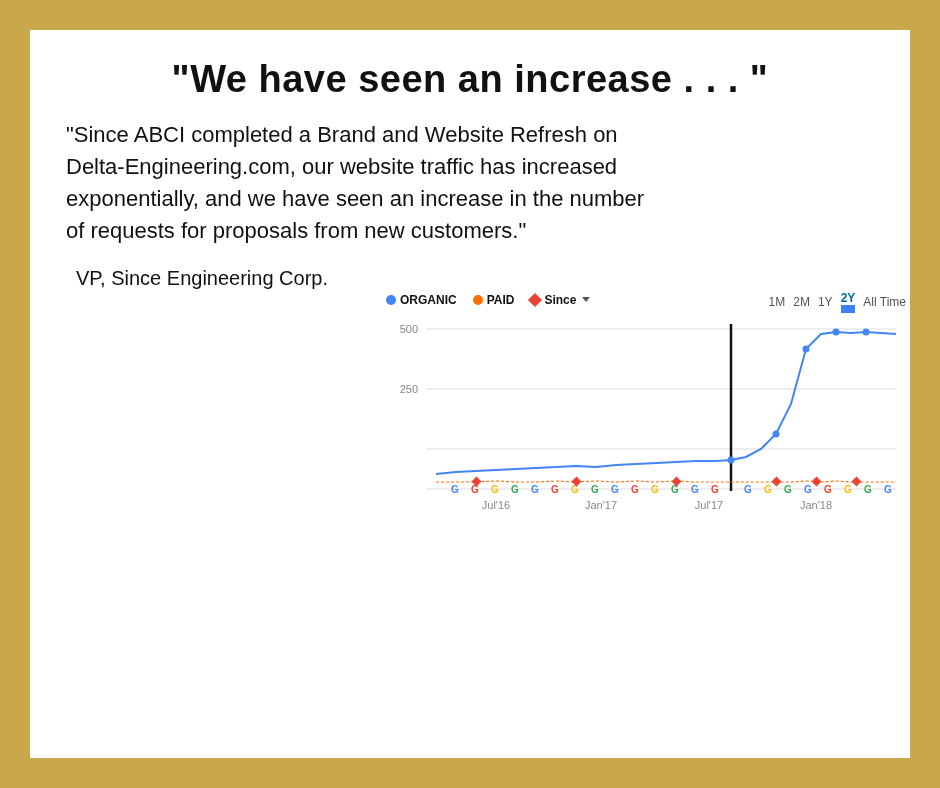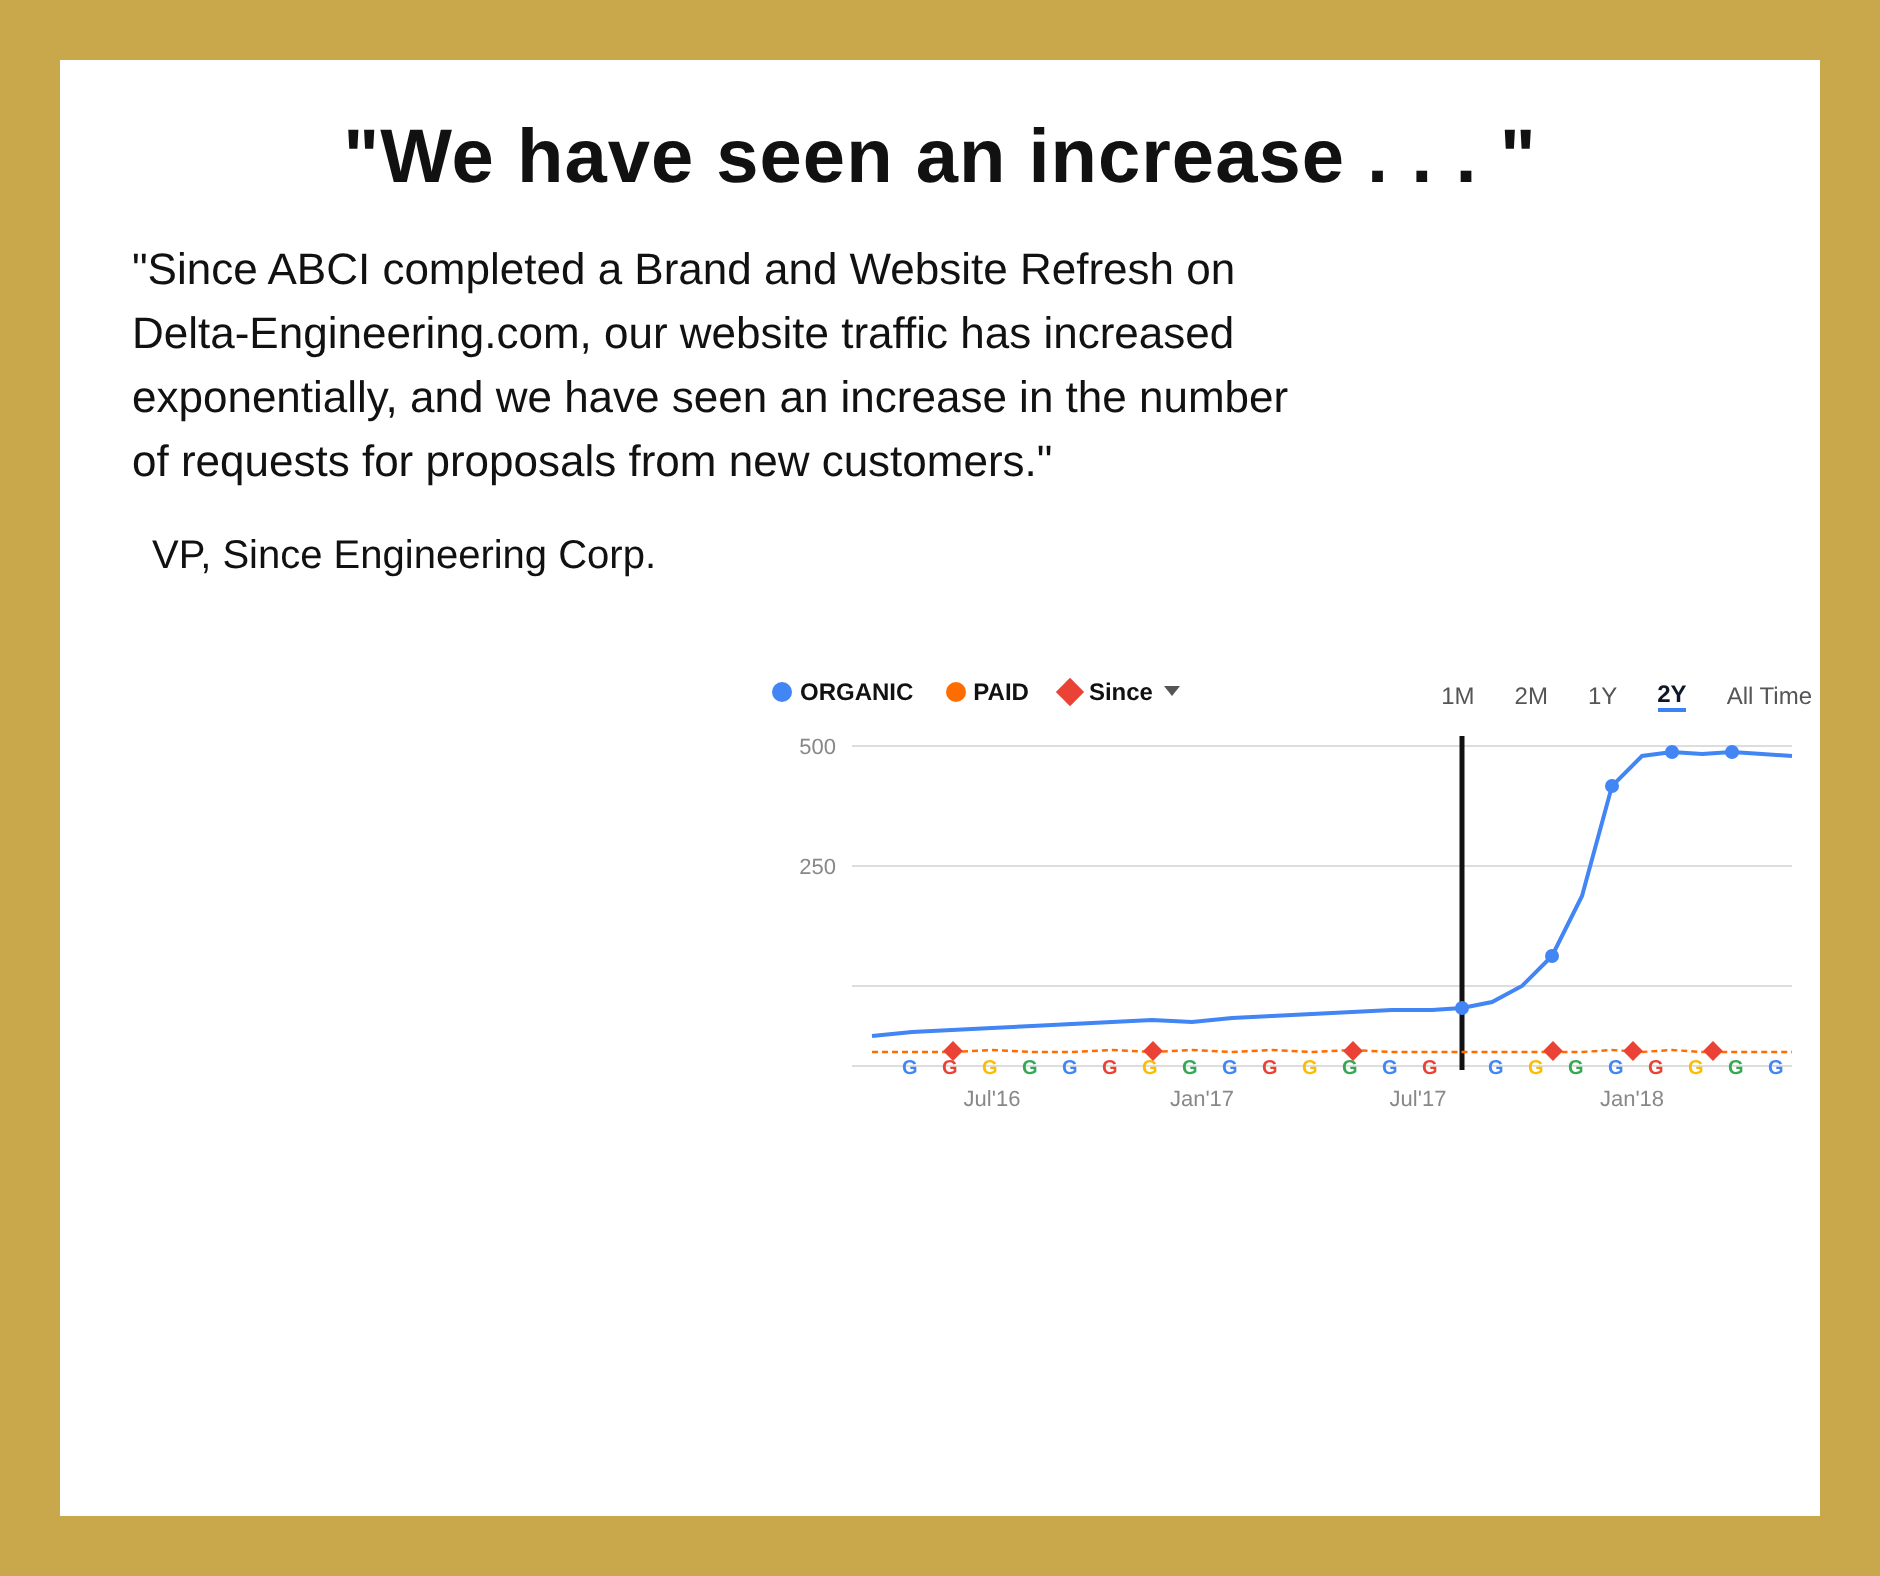--- a/index.html
+++ b/index.html
@@ -70,21 +70,21 @@
       font-size: 11px;
       font-family: Arial, sans-serif;
       font-weight: 700;
       color: #111;
       text-align: center;
       line-height: 1.3;
       width: 120px;
     }
     .chart-wrapper {
       position: relative;
-      margin-top: 76px;
+      margin-top: 28px;
       height: 240px;
     }
     .legend {
       display: flex;
       align-items: center;
       gap: 16px;
       font-family: Arial, sans-serif;
       font-size: 12px;
       font-weight: 700;
       color: #111;
@@ -100,30 +100,30 @@
     }
     .dot-orange {
       width: 10px; height: 10px; border-radius: 50%; background: #FF6D00; display: inline-block;
     }
     .diamond-red {
       width: 10px; height: 10px; background: #EA4335; transform: rotate(45deg); display: inline-block;
     }
     .timerange {
       display: flex;
       align-items: center;
-      gap: 20px;
+      gap: 8px;
       font-family: Arial, sans-serif;
       font-size: 12px;
       color: #555;
       margin-left: auto;
     }
     .timerange span.active {
-      color: #0f172a;
-      font-weight: 700;
-      border-bottom: 2px solid #3b82f6;
+      color: #0369a1;
+      font-weight: 700;
+      border-bottom: 8px solid #3b82f6;
     }
     .legend-row {
       display: flex;
       align-items: center;
     }
     svg.chart {
       display: block;
     }
     .chevron-down {
       display: inline-block;

